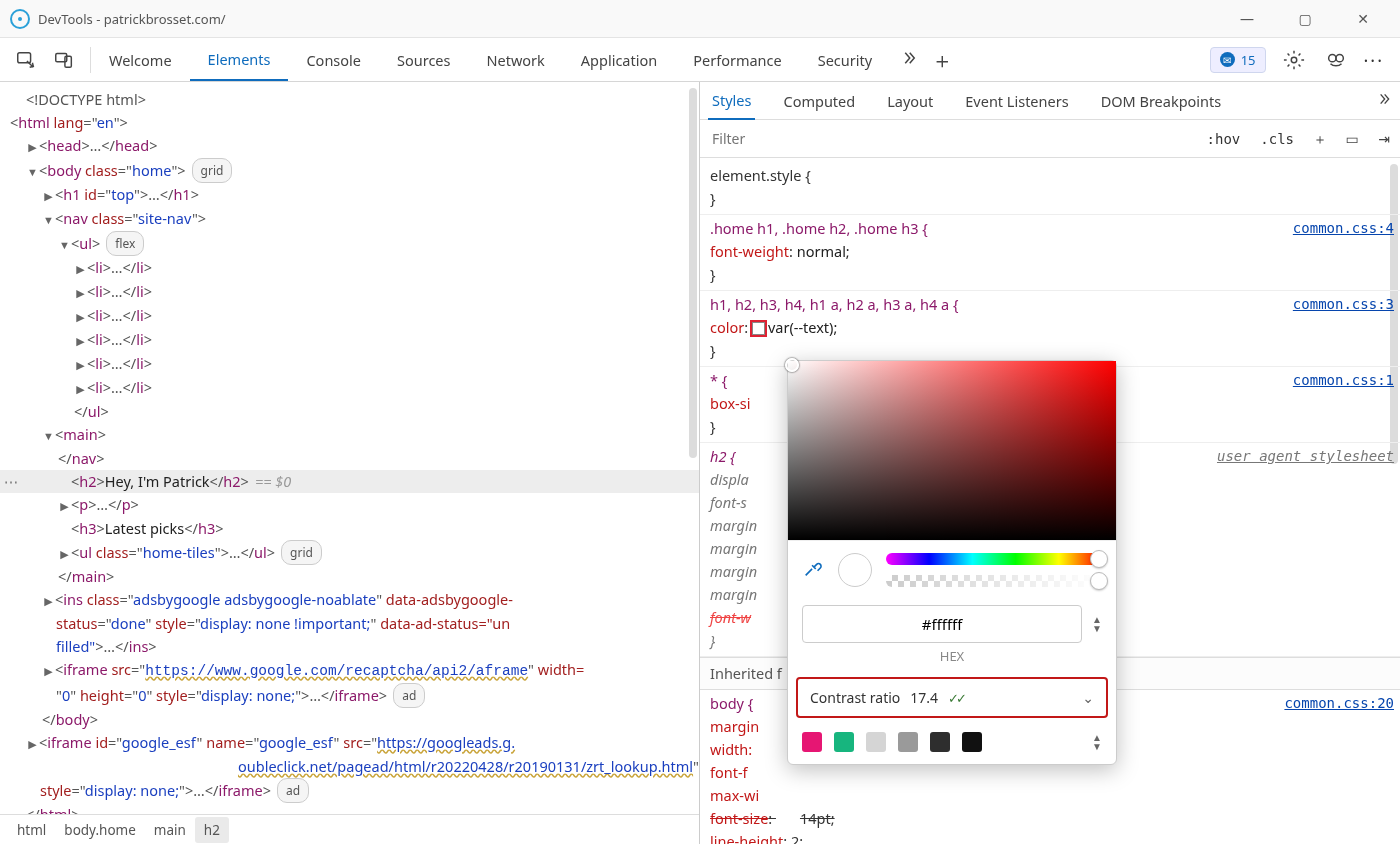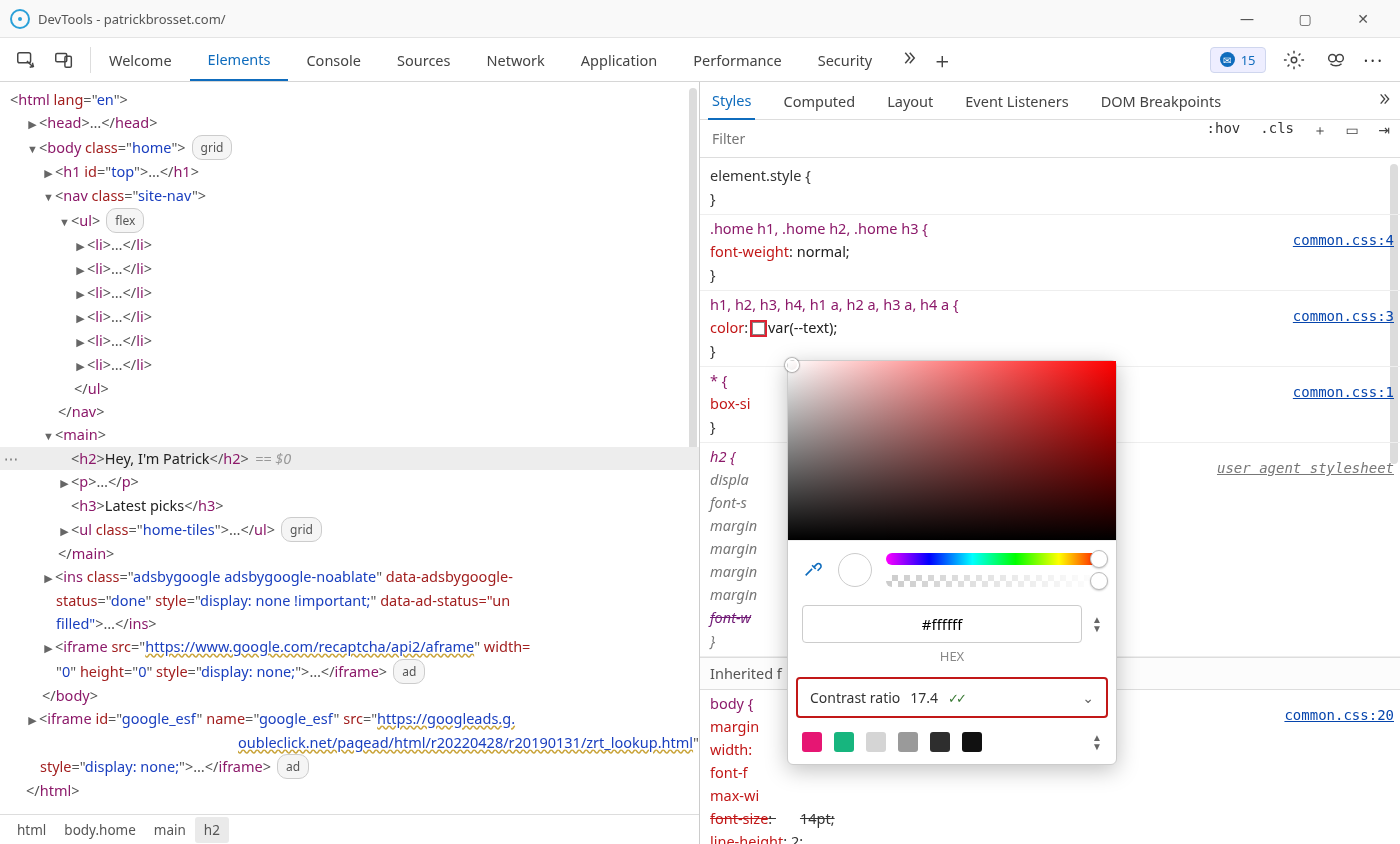--- a/index.html
+++ b/index.html
@@ -42,29 +42,29 @@
 .scrollthumb{position:absolute;right:2px;top:6px;width:8px;height:370px;background:#dcdcdc;border-radius:4px;}
 .crumbs{height:30px;border-top:1px solid #ddd;display:flex;align-items:center;padding:0 8px;font-size:13.5px;color:#555;}
 .crumb{padding:4px 9px;border-radius:3px;}
 .crumb.active{background:#eaeaea;}
 
 
 .right{flex:1;display:flex;flex-direction:column;position:relative;}
 .rtabs{height:38px;border-bottom:1px solid #ddd;display:flex;align-items:center;padding:0 8px;gap:24px;}
 .rtabs .rtab{padding:8px 4px;font-size:14.5px;color:#444;cursor:pointer;}
 .rtabs .rtab.active{color:#0f6cbd;border-bottom:2.5px solid #0f6cbd;}
-.rfilter{height:38px;border-bottom:1px solid #ddd;display:flex;}
+.rfilter{height:38px;border-bottom:1px solid #ddd;display:flex;align-items:center;}
 .rfilter input{flex:1;border:none;outline:none;padding:0 12px;font-size:14px;color:#666;}
 .rfilter .rfbtn{padding:0 10px;font-family:Consolas,monospace;font-size:14px;color:#333;}
 .rfilter .ricon{width:32px;text-align:center;color:#444;}
 .rules{flex:1;overflow:hidden;padding:4px 0;line-height:23px;}
 .rule{border-bottom:1px solid #eee;padding:2px 10px 4px 10px;position:relative;}
 .sel{color:#8c1a6a;}
 .prop{color:#c21818;}
-.link{position:absolute;right:6px;top:14px;color:#0645ad;text-decoration:underline;font-family:Consolas,monospace;font-size:14px;}
+.link{position:absolute;right:6px;top:2px;color:#0645ad;text-decoration:underline;font-family:Consolas,monospace;font-size:14px;}
 .swatch{display:inline-block;width:13px;height:13px;border:1px solid #888;vertical-align:-2px;background:#fff;margin-right:3px;}
 .swatch.hl{outline:2px solid #d23;outline-offset:0;}
 .ua{font-style:italic;color:#777;}
 .inh{border-top:1px solid #ddd;border-bottom:1px solid #ddd;padding:4px 10px;color:#555;background:#fcfcfc;}
 
 
 .picker{position:absolute;left:787px;top:360px;width:330px;background:#fff;border:1px solid #ccc;border-radius:6px;box-shadow:0 5px 22px rgba(0,0,0,.25);z-index:50;}
 .satval{height:180px;position:relative;border-bottom:1px solid #eee;
  background:
   linear-gradient(to top, #000, rgba(0,0,0,0)),
@@ -159,51 +159,52 @@
     </span>
     <span style="font-size:18px;letter-spacing:2px;">···</span>
   </div>
 </div>
 
 <div class="main">
 
   <div class="left">
     <div class="scrollthumb"></div>
     <div class="dom mono">
+      <div class="ln ind1"><span class="punct">&lt;!DOCTYPE html&gt;</span></div>
       <div class="ln"><span class="punct">&lt;</span><span class="tag">html</span> <span class="attr">lang</span><span class="punct">="</span><span class="val">en</span><span class="punct">"&gt;</span></div>
       <div class="ln ind1"><span class="tw">▶</span><span class="punct">&lt;</span><span class="tag">head</span><span class="punct">&gt;…&lt;/</span><span class="tag">head</span><span class="punct">&gt;</span></div>
       <div class="ln ind1"><span class="tw">▼</span><span class="punct">&lt;</span><span class="tag">body</span> <span class="attr">class</span><span class="punct">="</span><span class="val">home</span><span class="punct">"&gt;</span><span class="badge">grid</span></div>
       <div class="ln ind2"><span class="tw">▶</span><span class="punct">&lt;</span><span class="tag">h1</span> <span class="attr">id</span><span class="punct">="</span><span class="val">top</span><span class="punct">"&gt;…&lt;/</span><span class="tag">h1</span><span class="punct">&gt;</span></div>
       <div class="ln ind2"><span class="tw">▼</span><span class="punct">&lt;</span><span class="tag">nav</span> <span class="attr">class</span><span class="punct">="</span><span class="val">site-nav</span><span class="punct">"&gt;</span></div>
       <div class="ln ind3"><span class="tw">▼</span><span class="punct">&lt;</span><span class="tag">ul</span><span class="punct">&gt;</span><span class="badge">flex</span></div>
       <div class="ln ind4"><span class="tw">▶</span><span class="punct">&lt;</span><span class="tag">li</span><span class="punct">&gt;…&lt;/</span><span class="tag">li</span><span class="punct">&gt;</span></div>
       <div class="ln ind4"><span class="tw">▶</span><span class="punct">&lt;</span><span class="tag">li</span><span class="punct">&gt;…&lt;/</span><span class="tag">li</span><span class="punct">&gt;</span></div>
       <div class="ln ind4"><span class="tw">▶</span><span class="punct">&lt;</span><span class="tag">li</span><span class="punct">&gt;…&lt;/</span><span class="tag">li</span><span class="punct">&gt;</span></div>
       <div class="ln ind4"><span class="tw">▶</span><span class="punct">&lt;</span><span class="tag">li</span><span class="punct">&gt;…&lt;/</span><span class="tag">li</span><span class="punct">&gt;</span></div>
       <div class="ln ind4"><span class="tw">▶</span><span class="punct">&lt;</span><span class="tag">li</span><span class="punct">&gt;…&lt;/</span><span class="tag">li</span><span class="punct">&gt;</span></div>
       <div class="ln ind4"><span class="tw">▶</span><span class="punct">&lt;</span><span class="tag">li</span><span class="punct">&gt;…&lt;/</span><span class="tag">li</span><span class="punct">&gt;</span></div>
       <div class="ln ind4"><span class="punct">&lt;/</span><span class="tag">ul</span><span class="punct">&gt;</span></div>
+      <div class="ln ind2"><span class="tw">▼</span><span class="punct">&lt;</span><span class="tag">main</span><span class="punct">&gt;</span></div>
       <div class="ln ind3"><span class="punct">&lt;/</span><span class="tag">nav</span><span class="punct">&gt;</span></div>
-      <div class="ln ind2"><span class="tw">▼</span><span class="punct">&lt;</span><span class="tag">main</span><span class="punct">&gt;</span></div>
 
       <div class="ln ind3 selline">
         <span class="gutter-dots">⋯</span>
         <span class="tw"></span><span class="punct">&lt;</span><span class="tag">h2</span><span class="punct">&gt;</span><span class="txt">Hey, I'm Patrick</span><span class="punct">&lt;/</span><span class="tag">h2</span><span class="punct">&gt;</span><span class="eqval">== $0</span>
       </div>
 
       <div class="ln ind3"><span class="tw">▶</span><span class="punct">&lt;</span><span class="tag">p</span><span class="punct">&gt;…&lt;/</span><span class="tag">p</span><span class="punct">&gt;</span></div>
       <div class="ln ind3"><span class="tw"></span><span class="punct">&lt;</span><span class="tag">h3</span><span class="punct">&gt;</span><span class="txt">Latest picks</span><span class="punct">&lt;/</span><span class="tag">h3</span><span class="punct">&gt;</span></div>
       <div class="ln ind3"><span class="tw">▶</span><span class="punct">&lt;</span><span class="tag">ul</span> <span class="attr">class</span><span class="punct">="</span><span class="val">home-tiles</span><span class="punct">"&gt;…&lt;/</span><span class="tag">ul</span><span class="punct">&gt;</span><span class="badge">grid</span></div>
       <div class="ln ind3"><span class="punct">&lt;/</span><span class="tag">main</span><span class="punct">&gt;</span></div>
 
       <div class="ln ind2"><span class="tw">▶</span><span class="punct">&lt;</span><span class="tag">ins</span> <span class="attr">class</span><span class="punct">="</span><span class="val">adsbygoogle adsbygoogle-noablate</span><span class="punct">"</span><span class="attr"> data-adsbygoogle-</span></div>
       <div class="ln ind2" style="padding-left:46px;"><span class="attr">status</span><span class="punct">="</span><span class="val">done</span><span class="punct">" </span><span class="attr">style</span><span class="punct">="</span><span class="val">display: none !important;</span><span class="punct">"</span><span class="attr"> data-ad-status="un</span></div>
       <div class="ln ind2" style="padding-left:46px;"><span class="val">filled"</span><span class="punct">&gt;…&lt;/</span><span class="tag">ins</span><span class="punct">&gt;</span></div>
 
-      <div class="ln ind2"><span class="tw">▶</span><span class="punct">&lt;</span><span class="tag">iframe</span> <span class="attr">src</span><span class="punct">="</span><span class="val" style="text-decoration:underline wavy #c9a43a;">https://www.google.com/recaptcha/api2/aframe</span><span class="punct">"</span><span class="attr"> width=</span></div>
+      <div class="ln ind2"><span class="tw">▶</span><span class="punct">&lt;</span><span class="tag">iframe</span> <span class="attr">src</span><span class="punct">="</span><span class="val" style="text-decoration:underline wavy #c9a43a;font-family:Liberation Mono, monospace;">https://www.google.com/recaptcha/api2/aframe</span><span class="punct">"</span><span class="attr"> width=</span></div>
       <div class="ln ind2" style="padding-left:46px;"><span class="punct">"</span><span class="val">0</span><span class="punct">" </span><span class="attr">height</span><span class="punct">="</span><span class="val">0</span><span class="punct">" </span><span class="attr">style</span><span class="punct">="</span><span class="val">display: none;</span><span class="punct">"&gt;…&lt;/</span><span class="tag">iframe</span><span class="punct">&gt;</span><span class="badge">ad</span></div>
       <div class="ln ind2"><span class="punct">&lt;/</span><span class="tag">body</span><span class="punct">&gt;</span></div>
 
       <div class="ln ind1"><span class="tw">▶</span><span class="punct">&lt;</span><span class="tag">iframe</span> <span class="attr">id</span><span class="punct">="</span><span class="val">google_esf</span><span class="punct">" </span><span class="attr">name</span><span class="punct">="</span><span class="val">google_esf</span><span class="punct">" </span><span class="attr">src</span><span class="punct">="</span><span class="val" style="text-decoration:underline wavy #c9a43a;">https://googleads.g.</span></div>
       <div class="ln ind1" style="padding-left:30px;text-align:right;"><span class="val" style="text-decoration:underline wavy #c9a43a;">oubleclick.net/pagead/html/r20220428/r20190131/zrt_lookup.html</span><span class="punct">"</span></div>
       <div class="ln ind1" style="padding-left:30px;"><span class="attr">style</span><span class="punct">="</span><span class="val">display: none;</span><span class="punct">"&gt;…&lt;/</span><span class="tag">iframe</span><span class="punct">&gt;</span><span class="badge">ad</span></div>
       <div class="ln ind1"><span class="punct">&lt;/</span><span class="tag">html</span><span class="punct">&gt;</span></div>
     </div>
     <div class="crumbs">
       <span class="crumb">html</span>
@@ -261,21 +262,21 @@
       </div>
       <div class="rule">
         <span class="link ua">user agent stylesheet</span>
         <div class="ua"><span class="sel">h2 {</span></div>
         <div class="ua"><span class="prop" style="color:#777">displa</span></div>
         <div class="ua"><span class="prop" style="color:#777">font-s</span></div>
         <div class="ua"><span class="prop" style="color:#777">margin</span></div>
         <div class="ua"><span class="prop" style="color:#777">margin</span></div>
         <div class="ua"><span class="prop" style="color:#777">margin</span></div>
         <div class="ua"><span class="prop" style="color:#777">margin</span></div>
-        <div class="ua"><span class="prop" style="color:#701a75;text-decoration:line-through;">font-w</span></div>
+        <div class="ua"><span class="prop" style="color:#ef4444;text-decoration:line-through;">font-w</span></div>
         <div class="ua">}</div>
       </div>
       <div class="inh">Inherited f</div>
       <div class="rule">
         <a class="link">common.css:20</a>
         <div><span class="sel">body {</span></div>
         <div><span class="prop">margin</span></div>
         <div><span class="prop">width:</span></div>
         <div><span class="prop">font-f</span></div>
         <div><span class="prop">max-wi</span></div>

